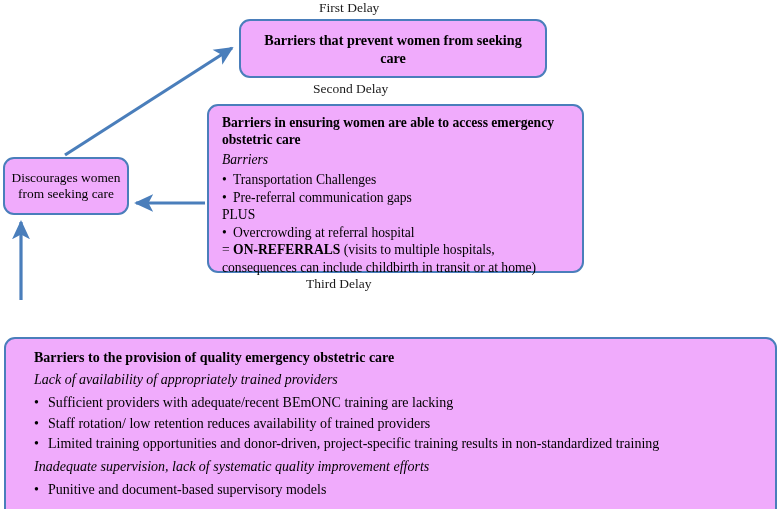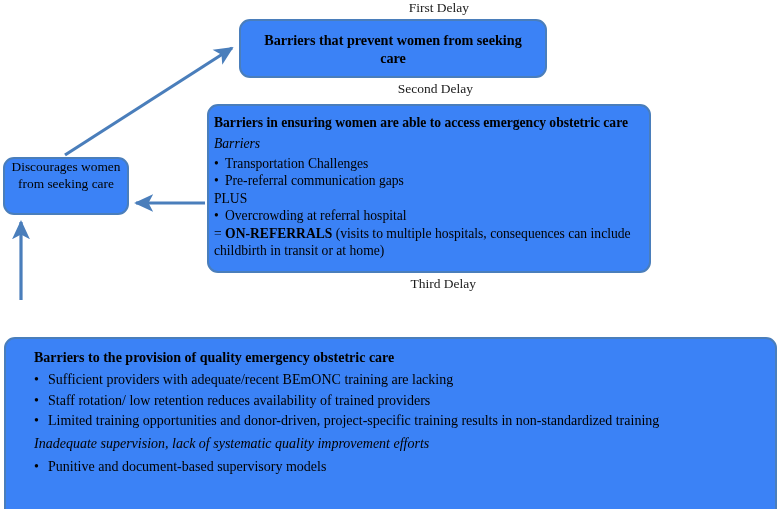--- a/index.html
+++ b/index.html
@@ -15,66 +15,67 @@
     font-family: "Liberation Serif", "DejaVu Serif", serif;
     color: #000000;
     overflow: hidden;
   }
   .delay-label {
     position: absolute;
     font-size: 13.5px;
     line-height: 15px;
     color: #1a1a1a;
     white-space: nowrap;
-    text-align: right;
+    text-align: left;
   }
   .rbox {
     position: absolute;
     box-sizing: border-box;
     border: 2.2px solid #4a7ebb;
     border-radius: 11px;
-    background: #3b82f6;
+    background: #f0abfc;
   }
   #box-first {
     left: 239px;
     top: 19px;
     width: 308px;
     height: 59px;
     display: flex;
     align-items: center;
     justify-content: center;
   }
   #box-first .title {
     font-weight: bold;
     font-size: 14.2px;
     line-height: 18px;
     text-align: center;
     padding: 0 18px;
   }
   #box-second {
     left: 207px;
     top: 104px;
-    width: 444px;
+    width: 377px;
     height: 169px;
-    padding: 9px 12px 6px 5px;
+    padding: 9px 12px 6px 13px;
   }
   #box-third {
     left: 4px;
     top: 293px;
     width: 773px;
     height: 205px;
     padding: 10px 14px 6px 28px;
     margin-top: 44px;
   }
   #box-discourage {
     left: 3px;
     top: 157px;
     width: 126px;
     height: 58px;
     display: flex;
+    align-items: center;
     justify-content: center;
   }
   #box-discourage .dtext {
     font-size: 13.4px;
     line-height: 16.5px;
     text-align: center;
   }
   .b-head {
     font-weight: bold;
     font-size: 13.6px;
@@ -171,20 +172,21 @@
     <p class="b-sub">Barriers</p>
     <p class="b-item">Transportation Challenges</p>
     <p class="b-item">Pre-referral communication gaps</p>
     <p class="b-plain">PLUS</p>
     <p class="b-item">Overcrowding at referral hospital</p>
     <p class="b-plain emph-run"><span>= </span><span class="strong">ON-REFERRALS</span><span> (visits to multiple hospitals, consequences can include childbirth in transit or at home)</span></p>
   </div>
 
   <div class="rbox" id="box-third">
     <p class="b-head">Barriers to the provision of quality emergency obstetric care</p>
+    <p class="b-sub">Lack of availability of appropriately trained providers</p>
     <p class="b-item">Sufficient providers with adequate/recent BEmONC training are lacking</p>
     <p class="b-item">Staff rotation/ low retention reduces availability of trained providers</p>
     <p class="b-item">Limited training opportunities and donor-driven, project-specific training results in non-standardized training</p>
     <p class="b-sub">Inadequate supervision, lack of systematic quality improvement efforts</p>
     <p class="b-item">Punitive and document-based supervisory models</p>
   </div>
 
 </div>
 
 </body></html>

